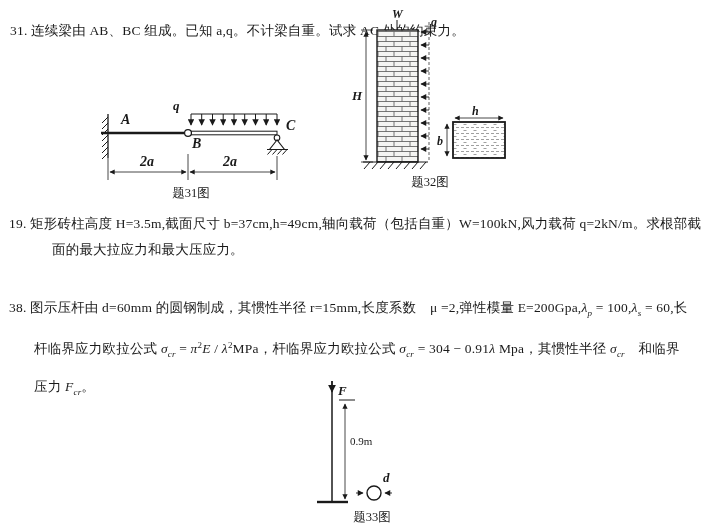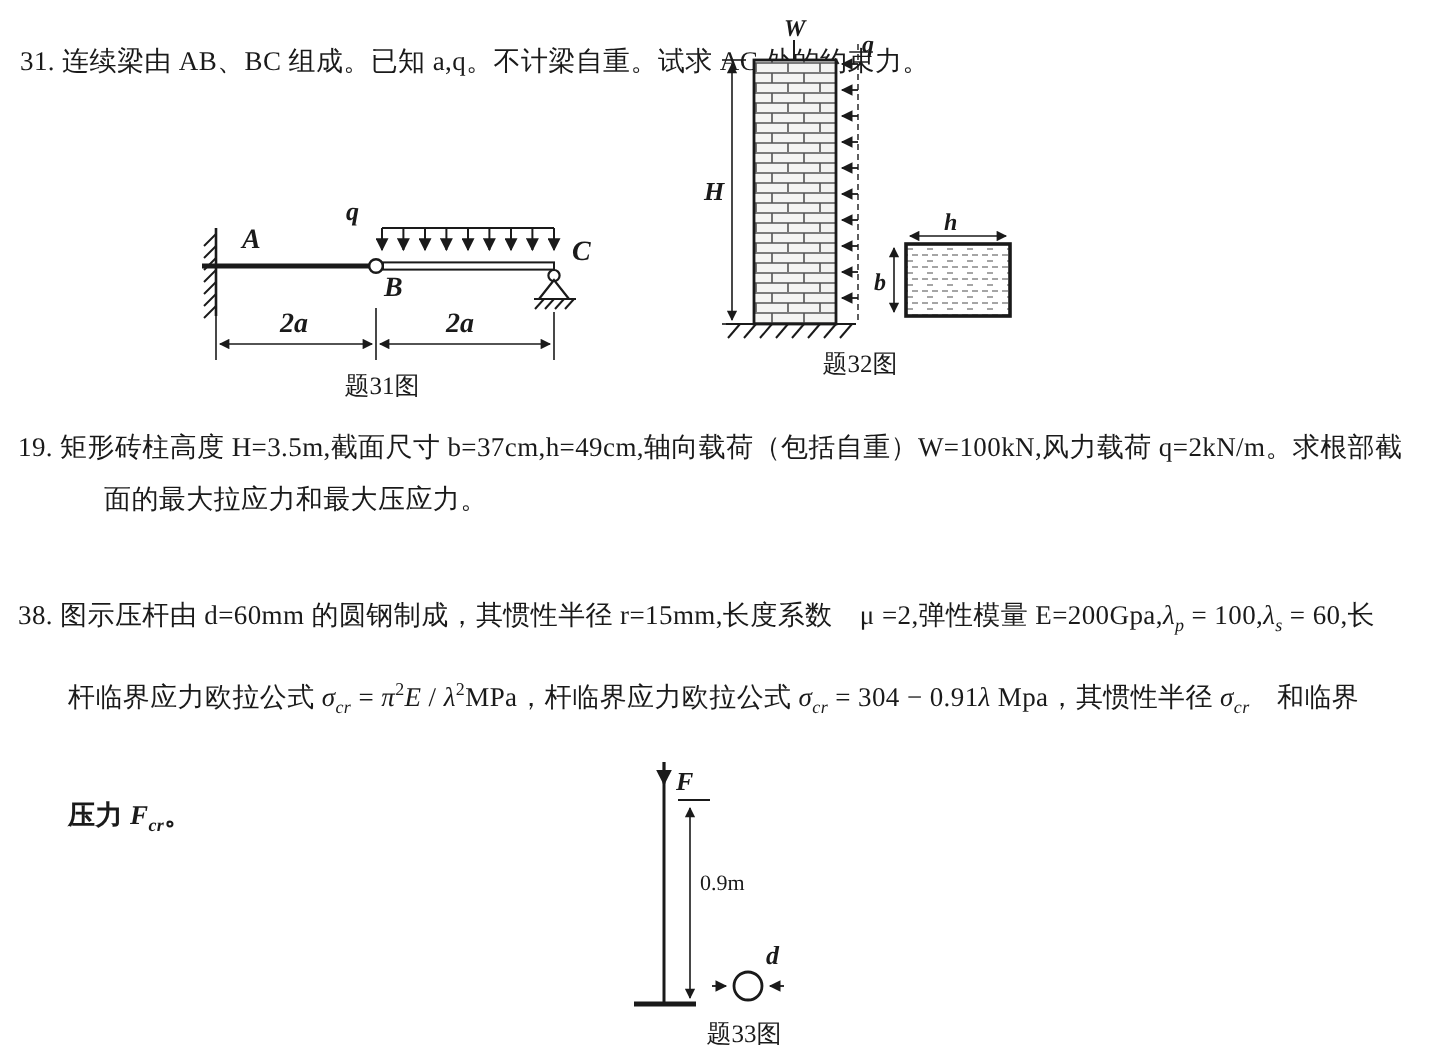--- a/index.html
+++ b/index.html
@@ -170,21 +170,21 @@
 <div class="line" style="left:9px; top:241px;margin-left:43px;">
   <span>面的最大拉应力和最大压应力。</span>
 </div>
 
 <div class="line" style="left:9px; top:299px;">
   <span>38. 图示压杆由 d=60mm 的圆钢制成，其惯性半径 r=15mm,长度系数　μ =2,弹性模量 E=200Gpa,</span><i class="vr">λ</i><sub>p</sub><span> = 100,</span><i class="vr">λ</i><sub>s</sub><span> = 60,长</span>
 </div>
 <div class="line" style="left:34px; top:340px;">
   <span>杆临界应力欧拉公式 </span><i class="vr">σ</i><sub>cr</sub><span> = </span><i class="vr">π</i><sup>2</sup><i class="vr">E</i><span> / </span><i class="vr">λ</i><sup>2</sup><span>MPa，杆临界应力欧拉公式 </span><i class="vr">σ</i><sub>cr</sub><span> = 304 − 0.91</span><i class="vr">λ</i><span> Mpa，其惯性半径 </span><i class="vr">σ</i><sub>cr</sub><span>　和临界</span>
 </div>
-<div class="line" style="left:34px; top:399px;font-weight:bold;">
+<div class="line" style="left:34px; top:378px;">
   <span>压力 </span><i class="vr">F</i><sub>cr</sub><span>。</span>
 </div>
 
 <div class="fig" style="left:295px; top:378px;">
 <svg width="140" height="149" viewBox="0 0 140 149">
   <defs>
     <marker id="ar33" viewBox="0 0 10 10" refX="9" refY="5" markerWidth="8" markerHeight="6.5" orient="auto-start-reverse">
       <path d="M0,0 L10,5 L0,10 z" fill="#1a1a1a"></path>
     </marker>
   </defs>

